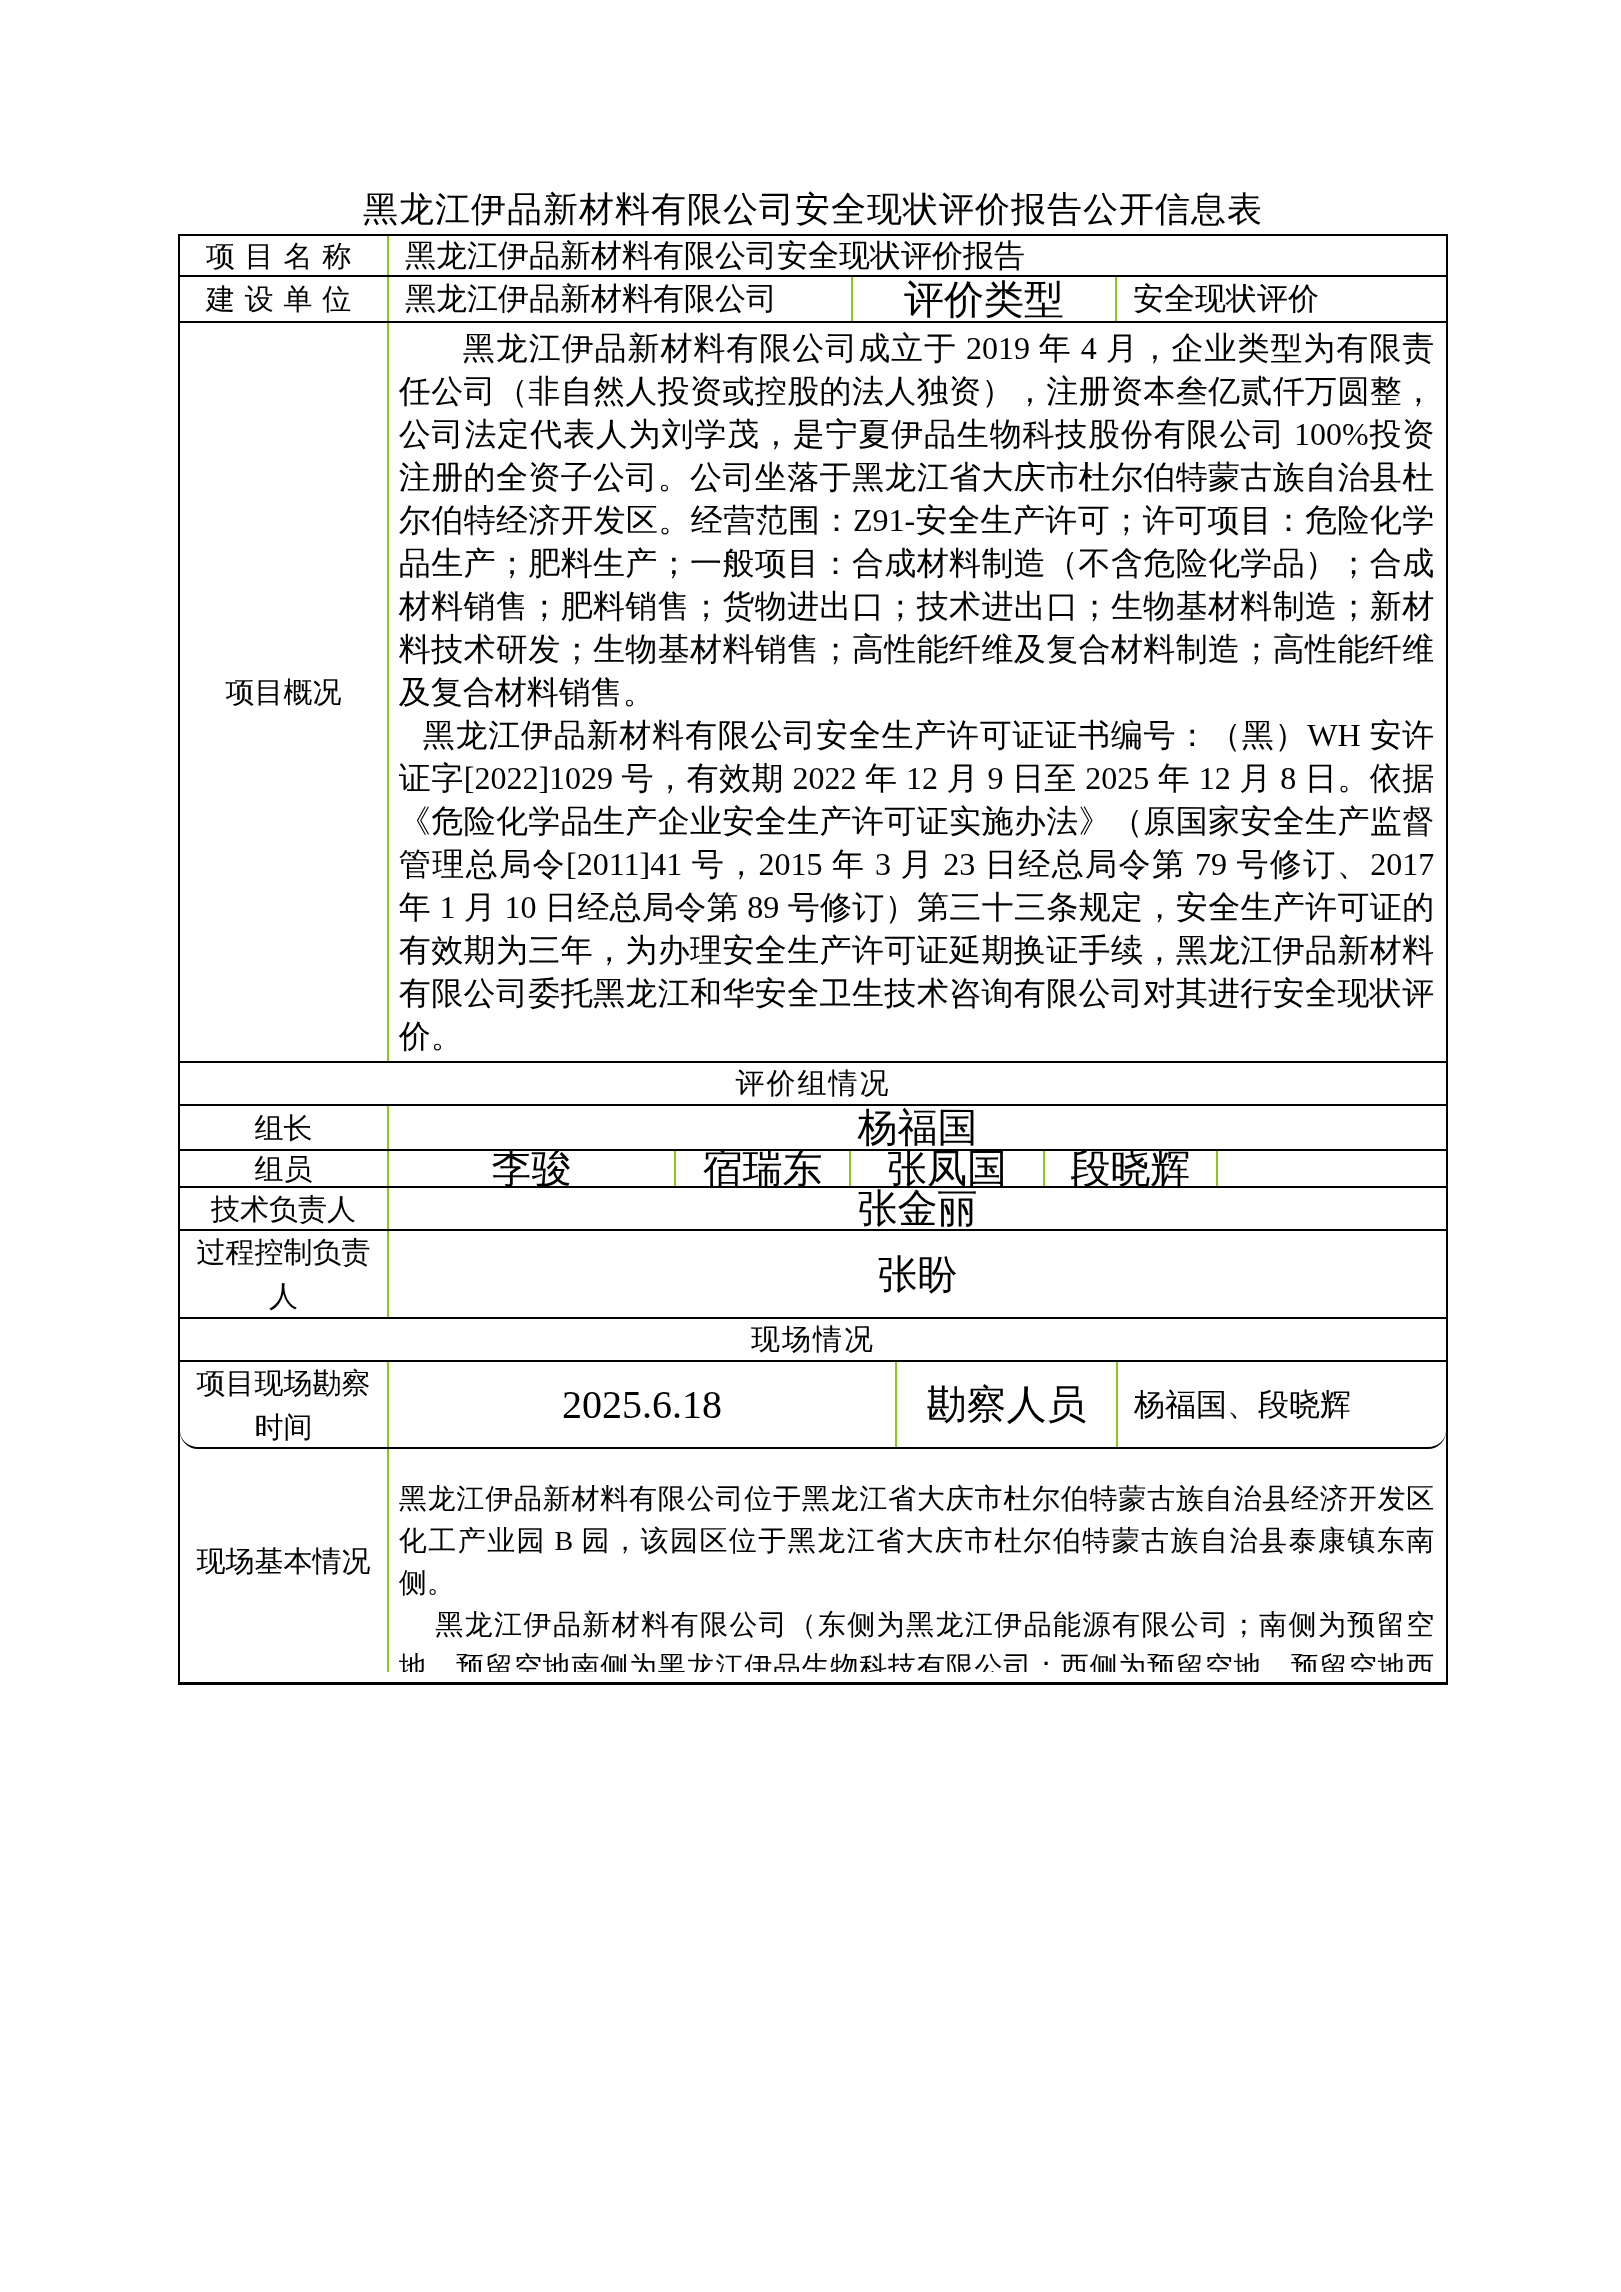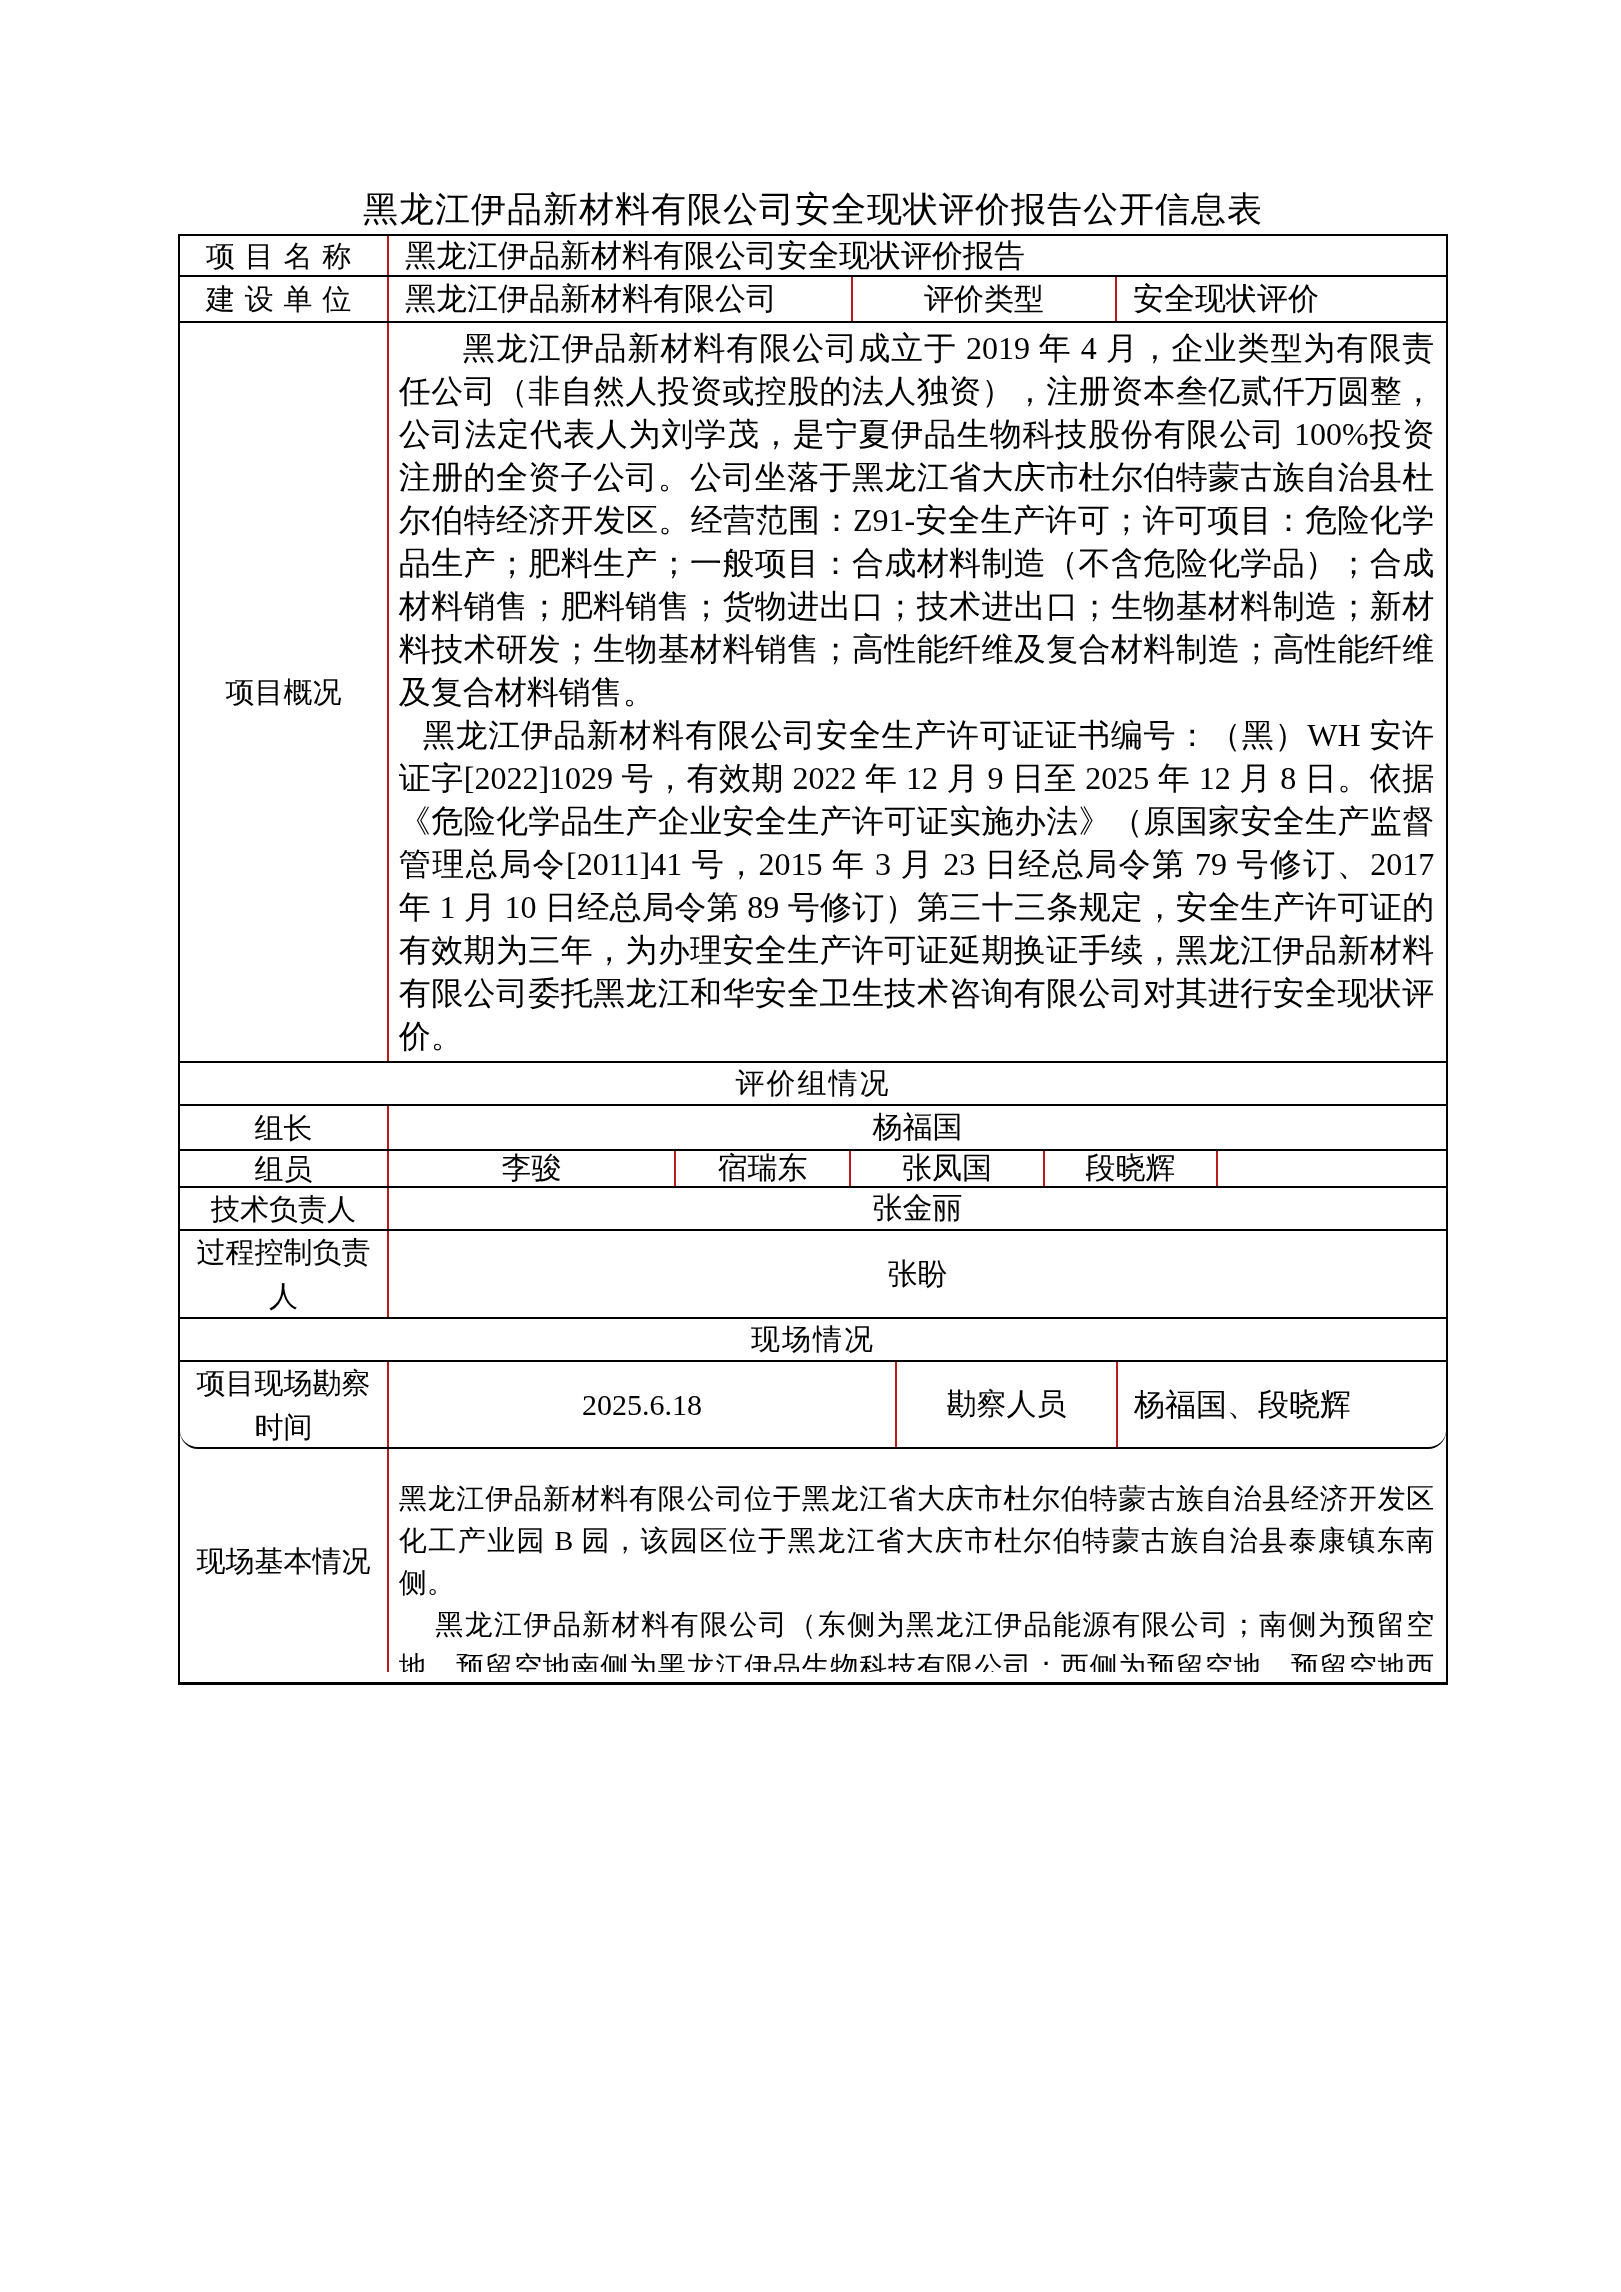--- a/index.html
+++ b/index.html
@@ -29,21 +29,21 @@
   }
   .row{
     display:flex;
     box-sizing:border-box;
     border-bottom:2.9px solid #000;
     align-items:stretch;
   }
   .row:last-child{border-bottom:none;}
   .cell{
     box-sizing:border-box;
-    border-right:2px solid #b91c1c;
+    border-right:2px solid #84cc16;
     display:flex;
     align-items:center;
     justify-content:center;
     overflow:hidden;
   }
   .cell.last{border-right:none;}
   .label-cell{
     width:209px;
     flex:0 0 209px;
     text-align:center;
@@ -51,21 +51,21 @@
     line-height:44px;
     padding:0 7.8px;
     word-break:break-all;
   }
   .label-sp{letter-spacing:9.8px;}
   .val-left{
     justify-content:flex-start;
     padding-left:16px;
     font-size:31px;
   }
-  .val-center{font-size:30px;}
+  .val-center{font-size:40px;}
   .section-cell{
     width:100%;
     font-size:29px;
     letter-spacing:2px;
   }
   .para-cell{
     display:block;
     flex:1;
     text-align:justify;
     padding:3.9px 11.8px 0 9.8px;

